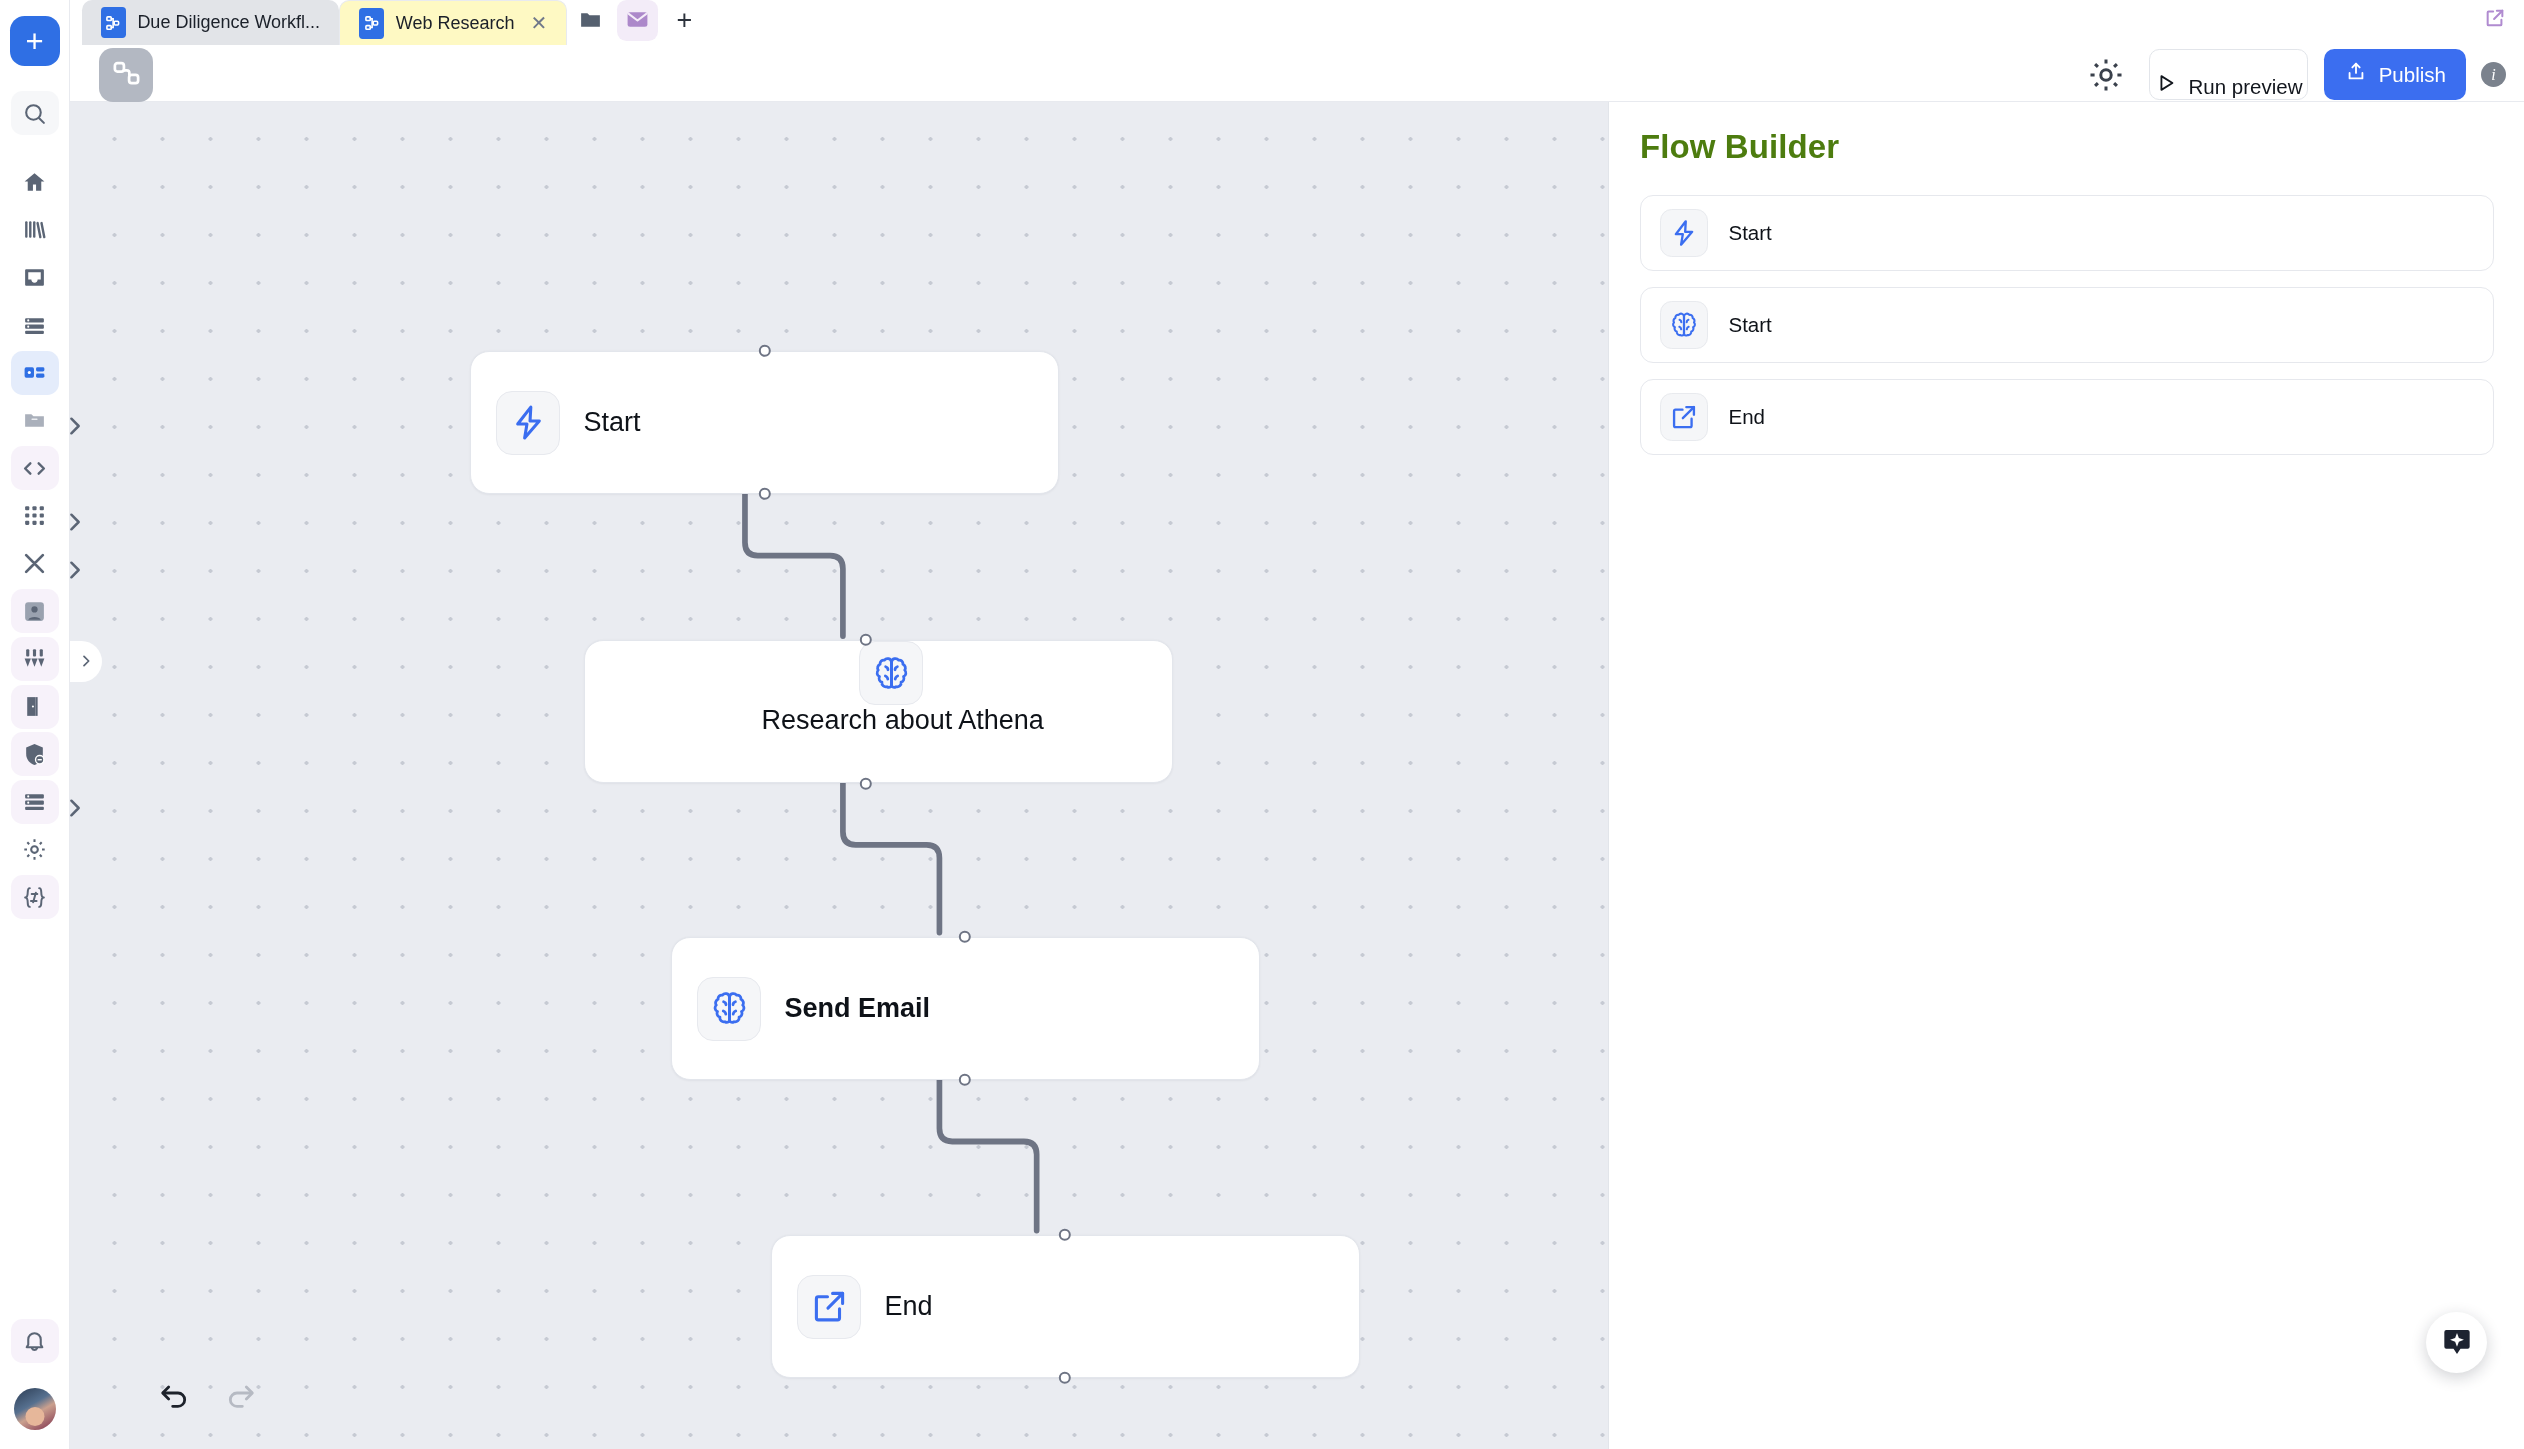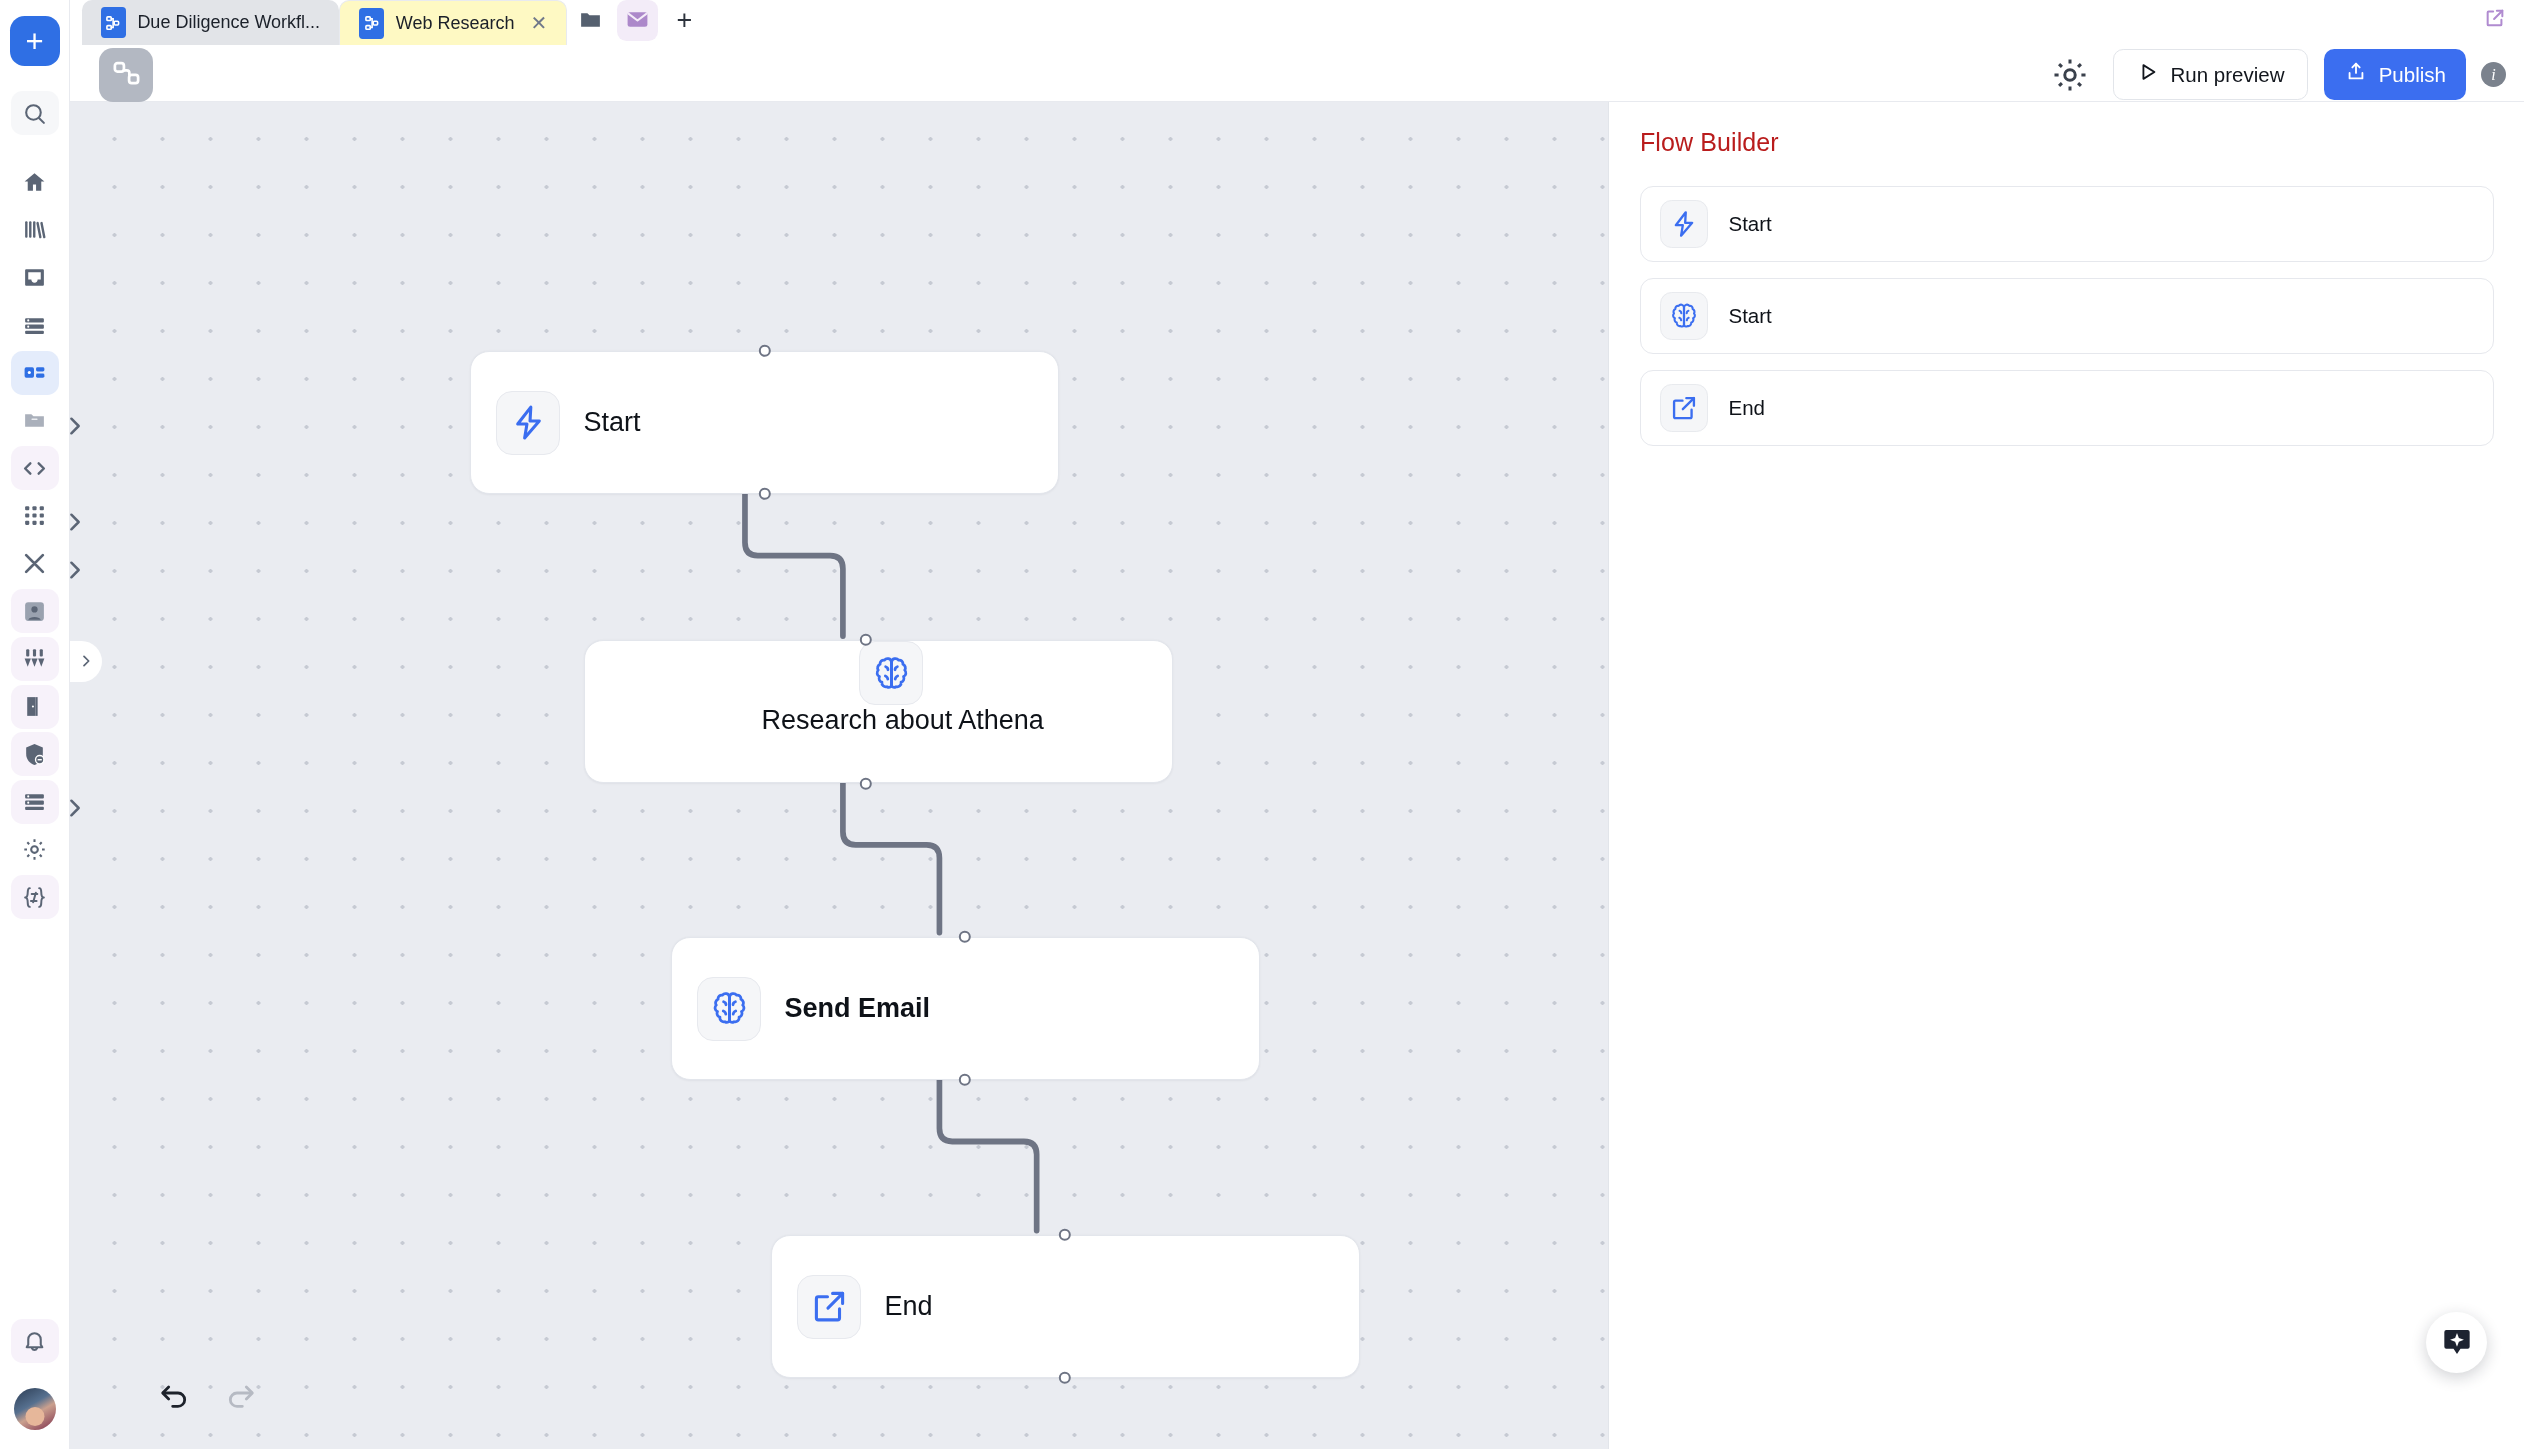--- a/index.html
+++ b/index.html
@@ -100,22 +100,22 @@
     width: 54px; height: 54px; border-radius: 14px; background: #b3b8c2;
     display: flex; align-items: center; justify-content: center;
     margin-left: 10.2px; cursor: pointer; flex: none;
   }
   .flowbtn svg { width: 31px; height: 31px; color: #fff; }
   .toolbar-spacer { flex: 1 1 auto; }
   .gear-btn { width: 38px; height: 38px; color: #3a414c; margin-right: 23.4px; cursor: pointer; }
   .gear-btn svg { width: 100%; height: 100%; }
   .btn-outline {
     height: 51px; border: 1.5px solid #e2e5ea; border-radius: 10.2px;
-    background: #fff; display: flex; align-items: center; gap: 11.7px;
-    padding: 0 23px; font-size: 20.5px; color: #12161d; cursor: pointer; white-space: nowrap;
+    background: #fff; display: flex; align-items: flex-end; gap: 11.7px;
+    padding: 0 5px; font-size: 20.5px; color: #12161d; cursor: pointer; white-space: nowrap;
   }
   .btn-outline svg { width: 22px; height: 22px; }
   .btn-primary {
     height: 51px; border-radius: 10.2px; background: #3b6ef0; color: #fff;
     display: flex; align-items: center; gap: 11.7px; padding: 0 20.5px;
     font-size: 20.5px; margin-left: 16px; cursor: pointer; white-space: nowrap;
   }
   .btn-primary svg { width: 22px; height: 22px; }
   .info-dot {
     width: 25px; height: 25px; border-radius: 50%; background: #7b828d; color: #fff;
@@ -172,21 +172,21 @@
   .undo-redo svg { width: 32px; height: 32px; cursor: pointer; }
   .ur-on { color: #1d222b; }
   .ur-off { color: #b6bac3; }
 
   
   .panel {
     width: 916px; flex: none; background: #ffffff;
     display: flex; flex-direction: column; padding: 26px 31px 25px 31px;
     position: relative;
   }
-  .panel-title { font-size: 25px; font-weight: normal; color: #b91c1c; letter-spacing: 0.1px; }
+  .panel-title { font-size: 33px; font-weight: bold; color: #4d7c0f; letter-spacing: 0.1px; }
   .panel-desc { margin-top: 23.4px; font-size: 18px; line-height: 1.42; color: #737b8a; }
   .panel-desc b { color: #11151c; font-weight: bold; }
   .palette { margin-top: 29px; display: flex; flex-direction: column; gap: 16px; }
   .pal-item {
     height: 76px; border: 1.5px solid #e6e8ed; border-radius: 13px; background: #fff;
     display: flex; align-items: center; padding-left: 19px; cursor: grab;
   }
   .pal-ico {
     width: 48px; height: 48px; border-radius: 11.7px;
     background: #f5f6f8; border: 1.5px solid #e8eaee;

